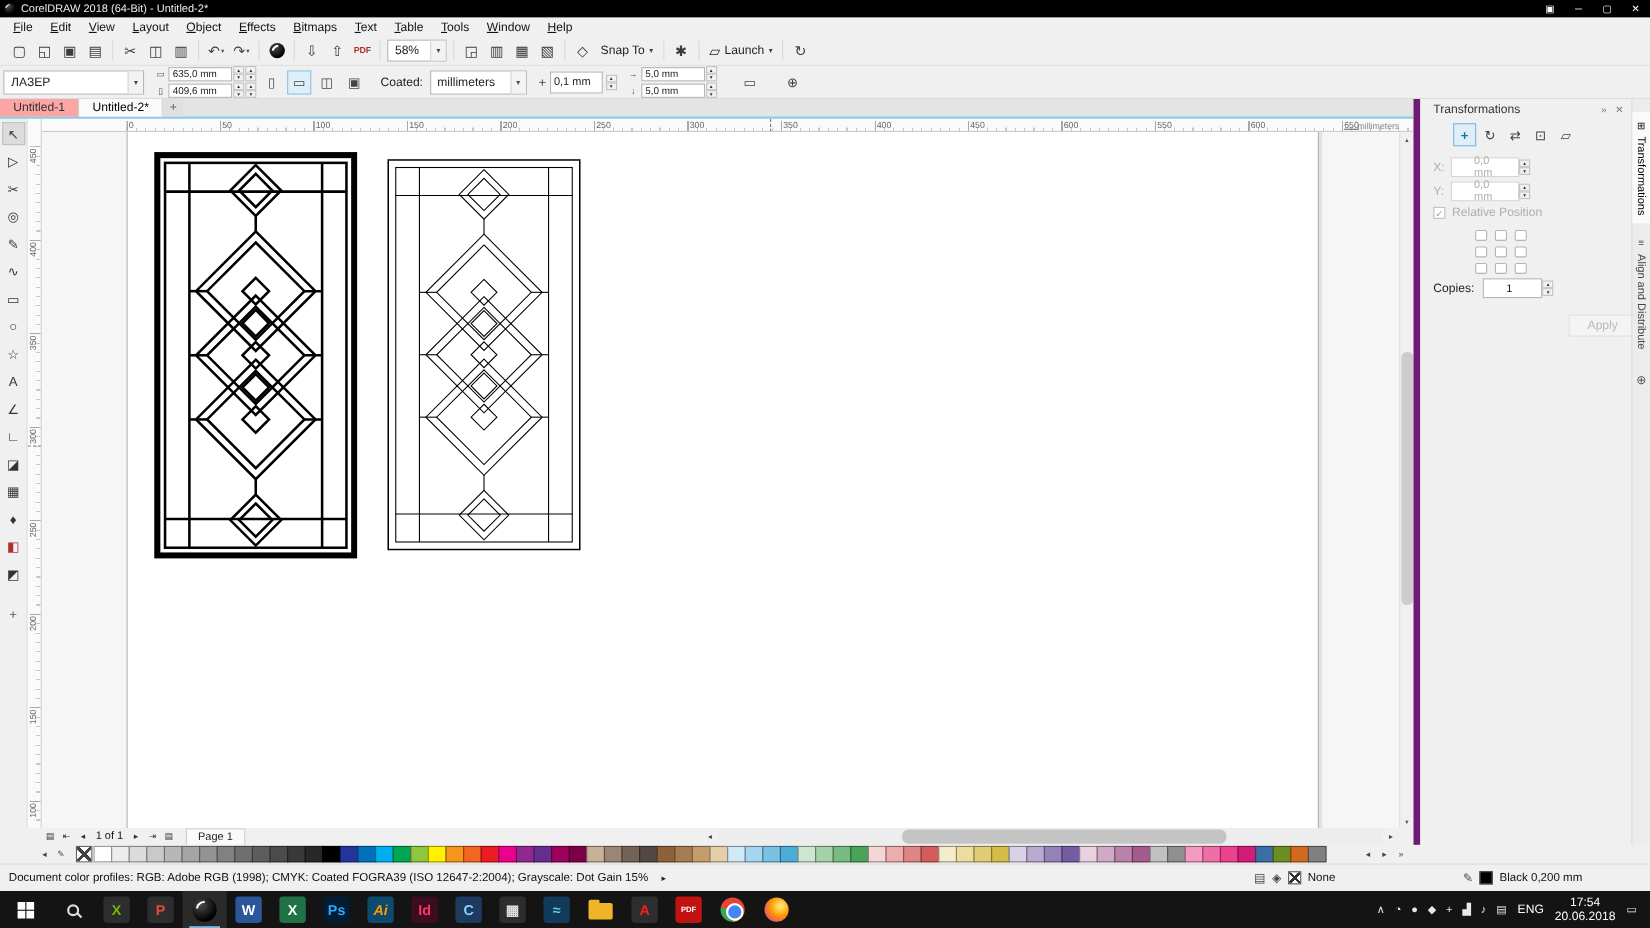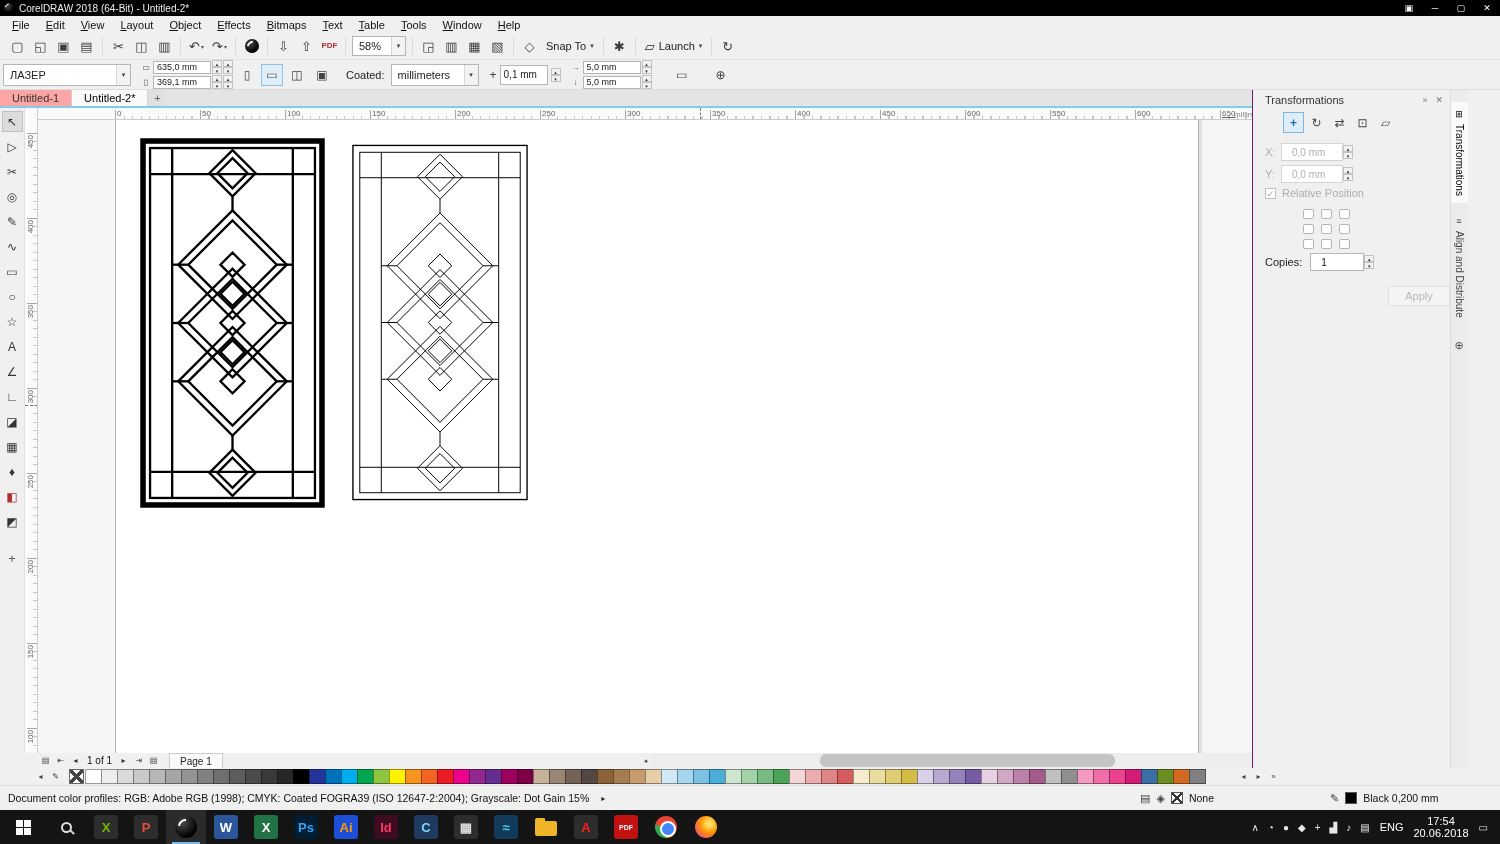--- a/index.html
+++ b/index.html
@@ -108,31 +108,31 @@
 .statusbar{position:absolute;left:0;top:785px;width:1500px;height:25px;background:#f0f0f0;border-top:1px solid #ddd;display:flex;align-items:center;padding:0 8px;font-size:10.5px;color:#111}
 .sb-expand{margin-left:12px;font-size:8px;color:#222}
 .sb-right{position:absolute;left:1140px;display:flex;align-items:center;gap:6px}
 .sb-ico{font-size:11px;color:#444}
 .sb-ico.pen{margin-left:110px}
 .sb-swatch{width:12px;height:12px;border:1px solid #555;flex:none}
 .sb-swatch.black{background:#000}
 .sb-swatch.none{background:linear-gradient(45deg,transparent 42%,#333 42% 58%,transparent 58%),linear-gradient(135deg,transparent 42%,#333 42% 58%,transparent 58%),#fff}
 
 
-.docker{position:absolute;left:1252px;top:90px;width:215px;height:678px;background:#f0f0f0;border-left:1px solid #701a75}
+.docker{position:absolute;left:1285px;top:90px;width:215px;height:678px;background:#f0f0f0;border-left:6px solid #701a75}
 .dk-header{display:flex;align-items:center;height:20px;padding:0 24px 0 12px;font-size:11px;color:#333}
 .dk-hbtn{margin-left:auto;color:#777;font-size:9px}
 .dk-hbtn+.dk-hbtn{margin-left:8px}
 .dk-tools{display:flex;gap:2px;padding:2px 0 6px 30px}
 .dk-tool{width:21px;height:21px;border:1px solid transparent;display:flex;align-items:center;justify-content:center;font-size:12px;color:#444}
 .dk-tool.active{background:#dfeef8;border-color:#79b8e0;color:#1b6fa8;font-weight:bold}
 .dk-row{display:flex;align-items:center;margin:4px 0 0 12px}
 .dk-lbl{width:16px;font-size:11px}
 .dim-text{color:#aeaeae}
-.dk-field{width:62px;height:18px;background:#fff;border:1px solid #d4d4d4;font-size:10px;display:flex;align-items:center;padding:0 10px;color:#b0b0b0}
+.dk-field{width:62px;height:18px;background:#fff;border:1px solid #d4d4d4;font-size:10px;display:flex;align-items:center;padding:0 20px;color:#b0b0b0}
 .dk-field.enabled{color:#111;border-color:#b6b6b6;width:54px}
 .dk-check{width:11px;height:11px;border:1px solid #bdbdbd;background:#fff;color:#9f9f9f;font-size:9px;line-height:10px;text-align:center;margin-right:6px;flex:none}
 .dk-anchors{display:grid;grid-template-columns:repeat(3,11px);gap:5px 7px;margin:10px 0 0 50px}
 .anchor{width:11px;height:10px;border:1px solid #b5b5b5;border-radius:2px;background:#fff}
 .dk-apply{position:absolute;left:135px;top:196px;width:62px;height:20px;background:#f4f4f4;border:1px solid #e0e0e0;color:#b8b8b8;display:flex;align-items:center;justify-content:center;font-size:11px}
 .dk-sidetabs{position:absolute;right:0;top:0;width:17px;height:100%;background:#ececec;border-left:1px solid #ddd;display:flex;flex-direction:column;align-items:center;padding-top:6px}
 .side-tab{display:flex;flex-direction:column;align-items:center;gap:5px;padding:7px 0;margin-top:6px;width:17px;color:#444}
 .side-tab.active{background:#fafafa;color:#000}
 .st-ico{font-size:9px}
 .st-lbl{writing-mode:vertical-rl;font-size:10px;white-space:nowrap}
@@ -297,21 +297,21 @@
             <i>▴</i>
             <i>▾</i>
           </span>
         <span class="spin">
             <i>▴</i>
             <i>▾</i>
           </span>
       </div>
       <div class="dim-row">
         <span class="dim-ico">▯</span>
-        <span class="pfield w64">369,1 mm</span>
+        <span class="pfield w64">409,6 mm</span>
         <span class="spin">
             <i>▴</i>
             <i>▾</i>
           </span>
         <span class="spin">
             <i>▴</i>
             <i>▾</i>
           </span>
       </div>
     </div>
@@ -672,21 +672,21 @@
         <div class="task-app">
           <span class="sq-icon" style="background: rgb(43, 87, 154); color: rgb(255, 255, 255);">W</span>
         </div>
         <div class="task-app">
           <span class="sq-icon" style="background: rgb(33, 115, 70); color: rgb(255, 255, 255);">X</span>
         </div>
         <div class="task-app">
           <span class="sq-icon" style="background: rgb(0, 29, 52); color: rgb(49, 168, 255);">Ps</span>
         </div>
         <div class="task-app">
-          <span class="sq-icon" style="background: #1d4ed8; color: rgb(255, 154, 0);">Ai</span>
+          <span class="sq-icon" style="background: #0c4a6e; color: rgb(255, 154, 0); font-style: italic;">Ai</span>
         </div>
         <div class="task-app">
           <span class="sq-icon" style="background: rgb(61, 12, 33); color: rgb(255, 51, 102);">Id</span>
         </div>
         <div class="task-app">
           <span class="sq-icon" style="background: rgb(30, 58, 95); color: rgb(127, 212, 255);">C</span>
         </div>
         <div class="task-app">
           <span class="sq-icon" style="background: rgb(45, 45, 45); color: rgb(221, 221, 221);">▦</span>
         </div>

